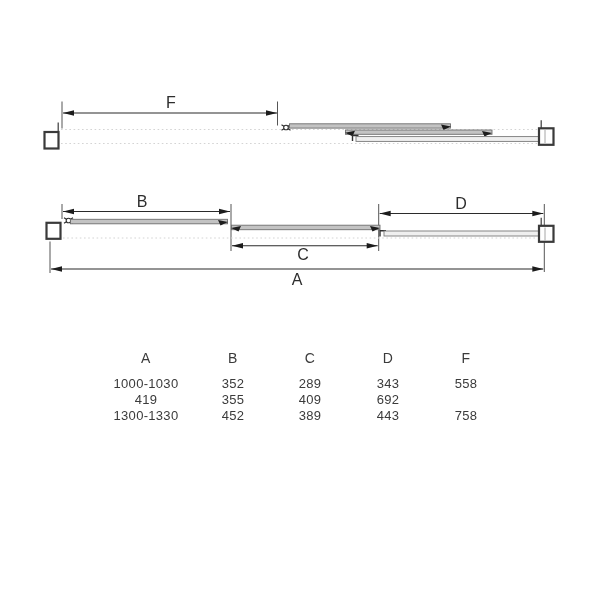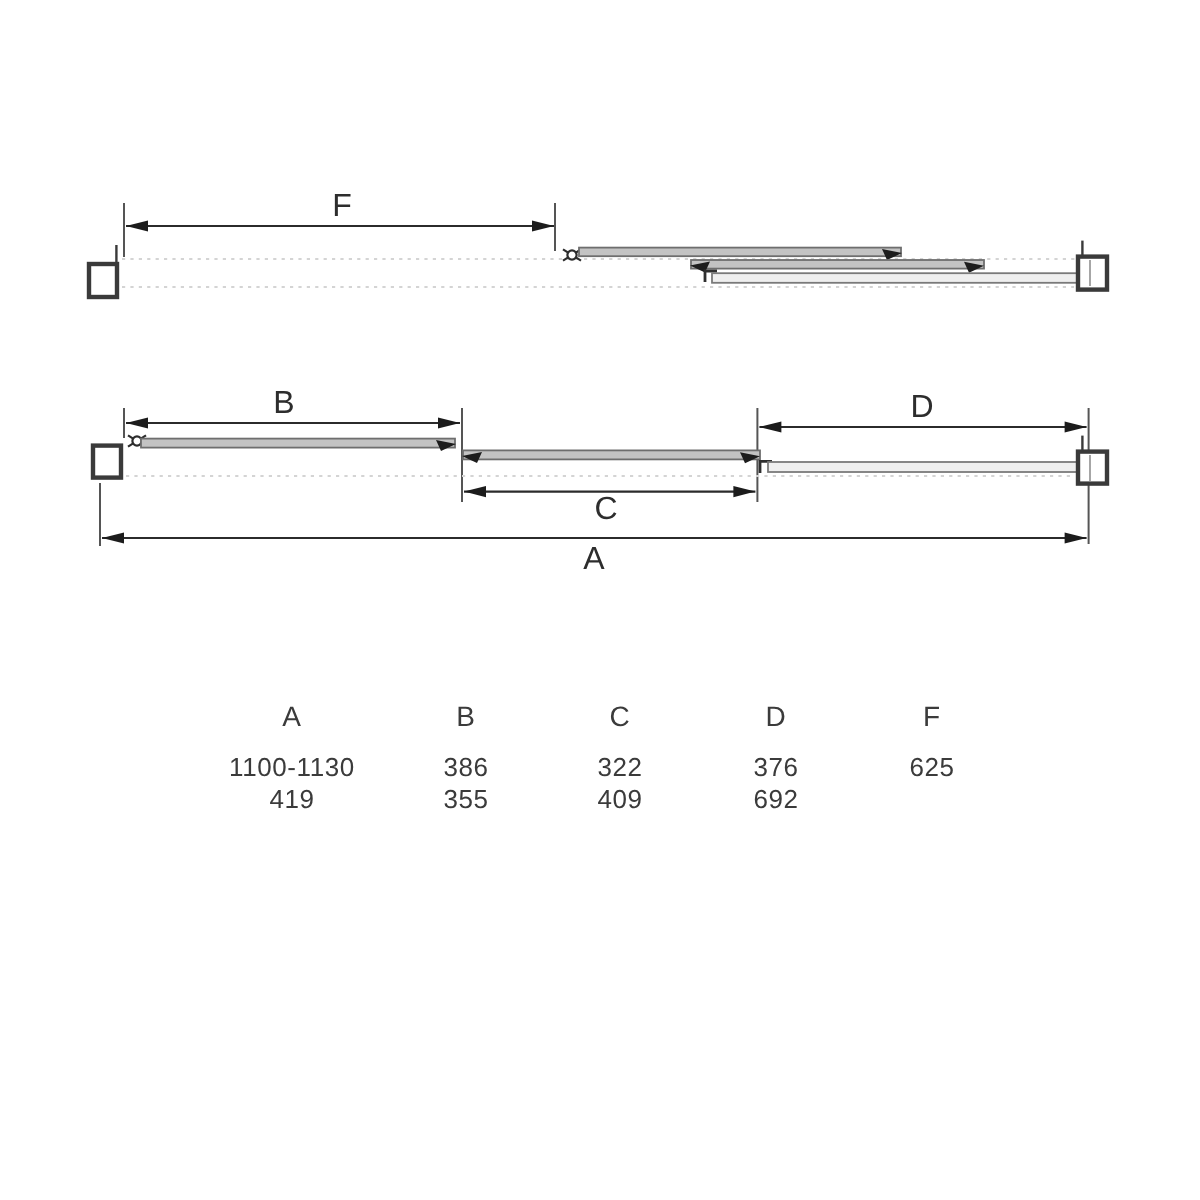--- a/index.html
+++ b/index.html
@@ -138,26 +138,33 @@
 
   <div class="size-table">
     <div class="trow thead">
       <span>A</span>
       <span>B</span>
       <span>C</span>
       <span>D</span>
       <span>F</span>
     </div>
     <div class="trow">
-      <span>1100-1130</span>
-      <span>386</span>
-      <span>322</span>
-      <span>376</span>
-      <span>625</span>
+      <span>1000-1030</span>
+      <span>352</span>
+      <span>289</span>
+      <span>343</span>
+      <span>558</span>
     </div>
     <div class="trow">
       <span>419</span>
       <span>355</span>
       <span>409</span>
       <span>692</span>
     </div>
+    <div class="trow">
+      <span>1300-1330</span>
+      <span>452</span>
+      <span>389</span>
+      <span>443</span>
+      <span>758</span>
+    </div>
   </div>
 </div>
 
 </body></html>

